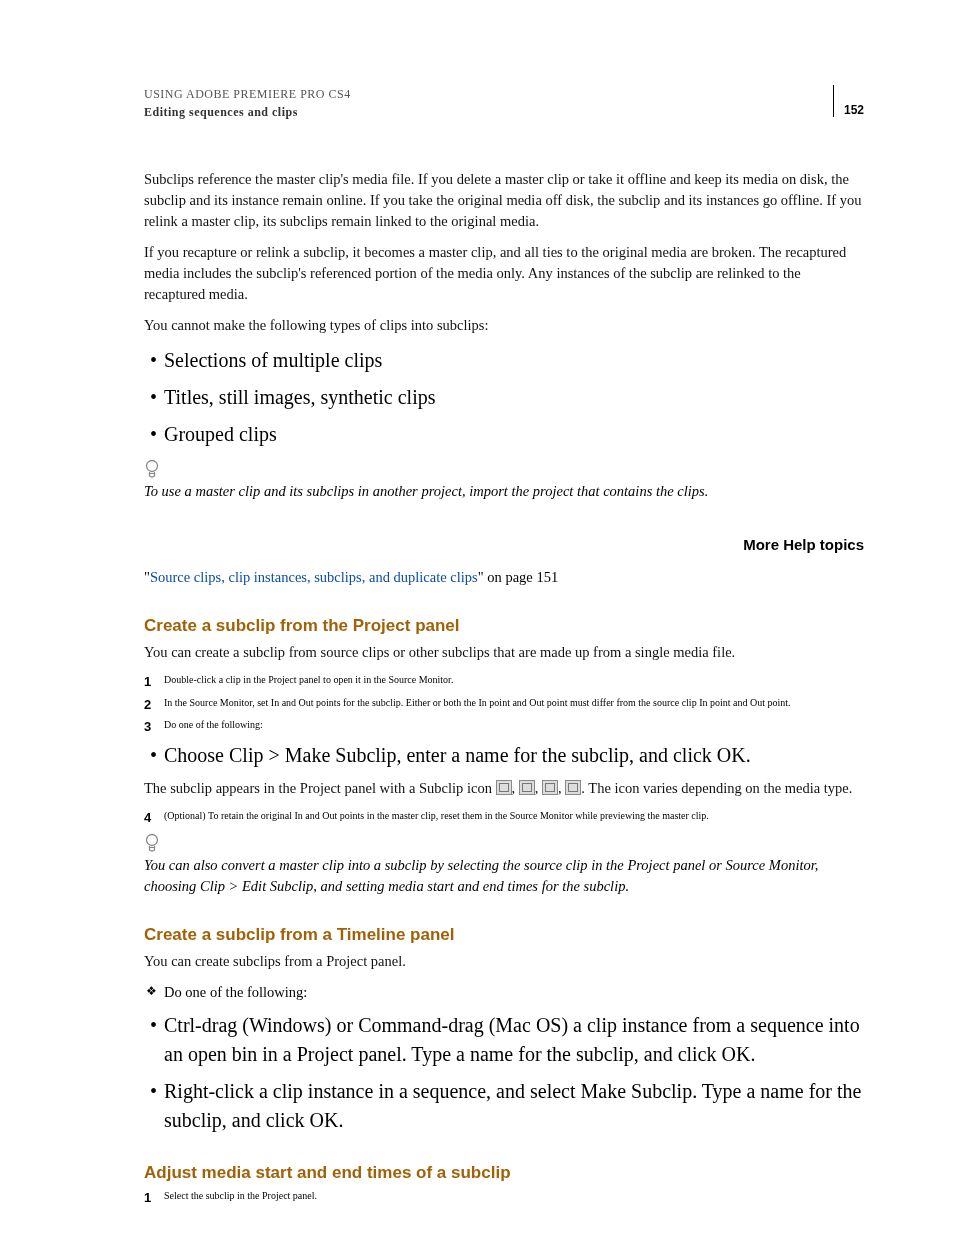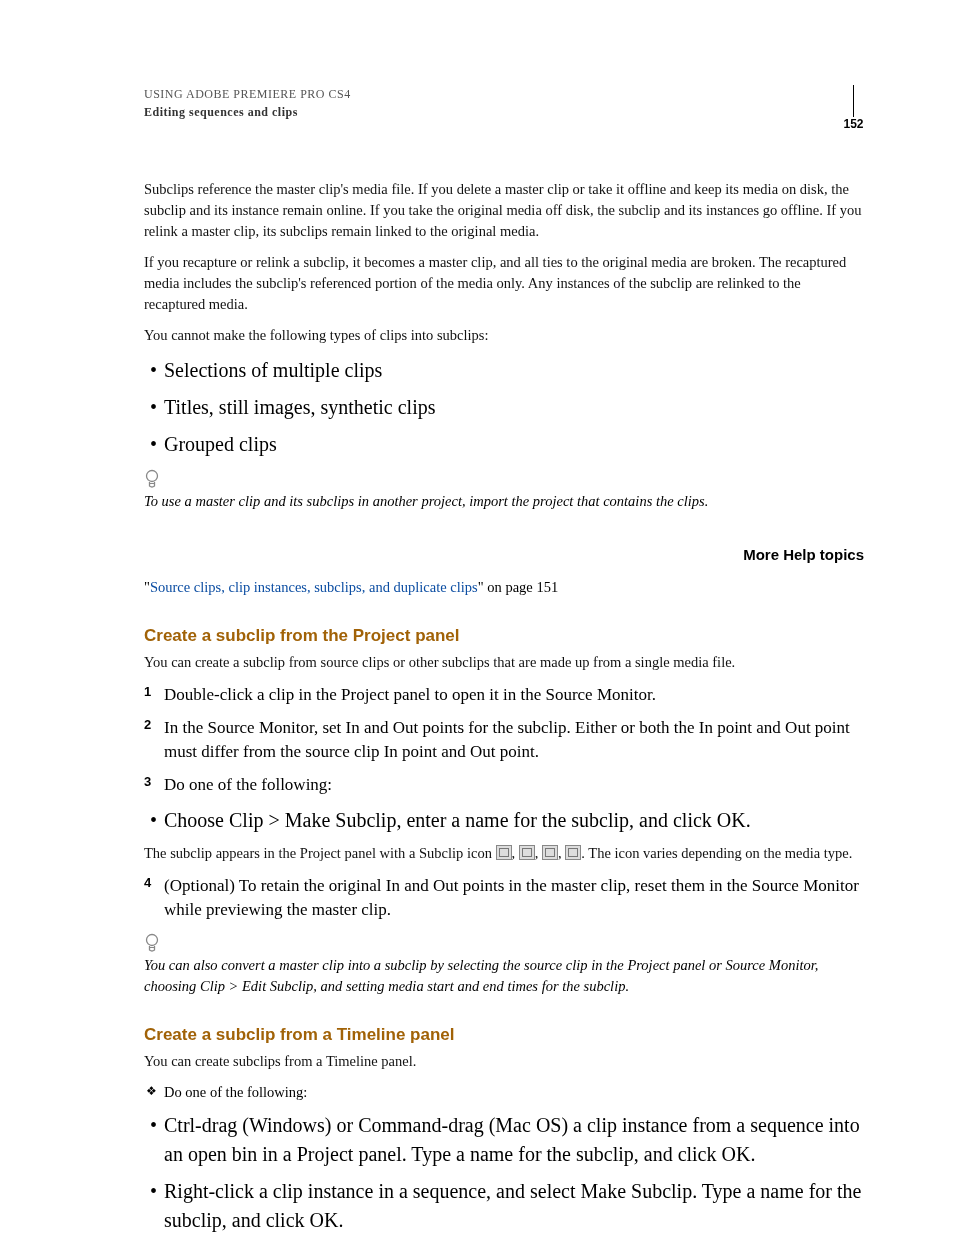--- a/index.html
+++ b/index.html
@@ -29,22 +29,21 @@
   }
   .header-left .line1 {
     color: #555;
   }
   .header-left .line2 {
     font-weight: bold;
     color: #333;
   }
   .page-number-block {
     display: flex;
-    align-items: center;
-    flex-direction: column;
+    align-items: flex-end;
   }
   .header-divider {
     width: 1px;
     height: 32px;
     background: #000;
     margin: 0 10px 0 10px;
   }
   .page-number {
     font-family: "Myriad Pro", Arial, sans-serif;
     font-weight: bold;
@@ -113,21 +112,21 @@
   }
   ol.steps {
     list-style: none;
     padding: 0;
     margin: 0 0 4px 0;
     counter-reset: step;
   }
   ol.steps > li {
     position: relative;
     padding-left: 20px;
-    font-size: 17px;
+    font-size: 10px;
     line-height: 1.45;
     margin-bottom: 8px;
     counter-increment: step;
   }
   ol.steps > li::before {
     content: counter(step);
     position: absolute;
     left: 0;
     top: 0;
     font-weight: bold;
@@ -231,21 +230,21 @@
       <svg width="16" height="22" viewBox="0 0 16 22">
         <circle cx="8" cy="7" r="5.5" fill="none" stroke="#888" stroke-width="1.3"></circle>
         <path d="M5.5 13 L5.5 17 Q8 19 10.5 17 L10.5 13" fill="none" stroke="#888" stroke-width="1.3"></path>
         <line x1="5.5" y1="14.5" x2="10.5" y2="14.5" stroke="#888" stroke-width="1"></line>
       </svg>
     </div>
     <div class="tip-text">You can also convert a master clip into a subclip by selecting the source clip in the Project panel or Source Monitor, choosing Clip &gt; Edit Subclip, and setting media start and end times for the subclip.</div>
   </div>
 
   <h3 class="section">Create a subclip from a Timeline panel</h3>
-  <p>You can create subclips from a Timeline panel.</p>
+  <p>You can create subclips from a Project panel.</p>
   <div class="inst">Do one of the following:</div>
   <ul class="bullets">
     <li>Ctrl-drag (Windows) or Command-drag (Mac OS) a clip instance from a sequence into an open bin in a Project panel. Type a name for the subclip, and click OK.</li>
     <li>Right-click a clip instance in a sequence, and select Make Subclip. Type a name for the subclip, and click OK.</li>
   </ul>
 
   <h3 class="section">Adjust media start and end times of a subclip</h3>
   <ol class="steps">
     <li>Select the subclip in the Project panel.</li>
   </ol>

